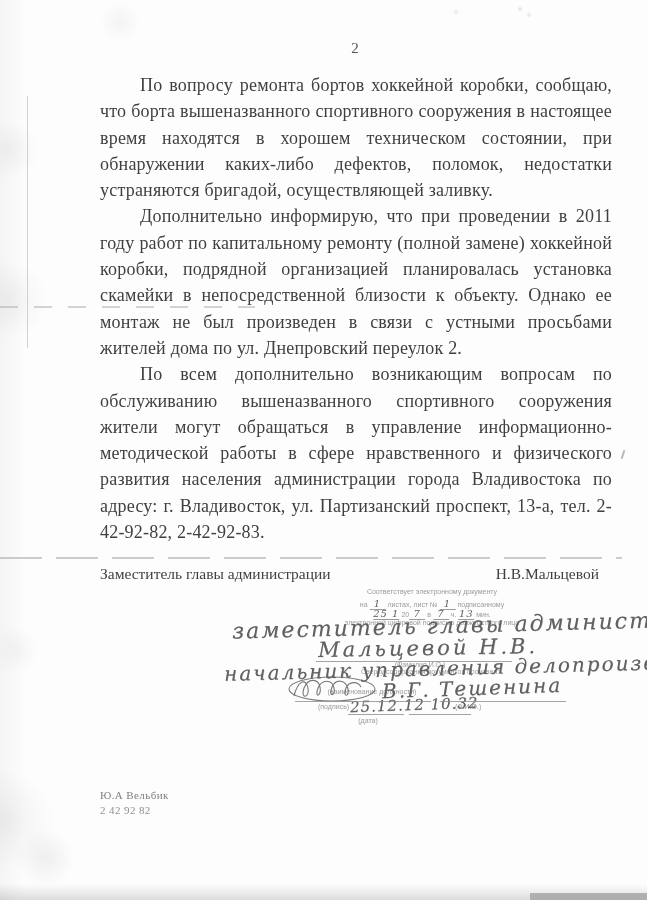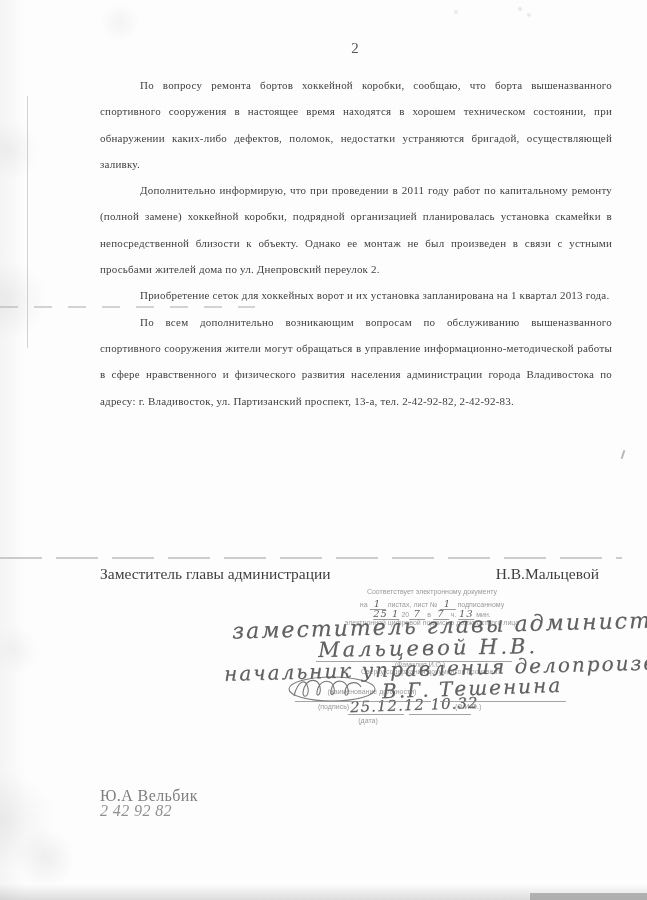--- a/index.html
+++ b/index.html
@@ -12,26 +12,26 @@
       radial-gradient(circle at 15px 650px, rgba(0,0,0,.035), transparent 25px),
       radial-gradient(circle at 6px 820px, rgba(0,0,0,.05), transparent 50px),
       radial-gradient(circle at 45px 858px, rgba(0,0,0,.06), transparent 30px),
       radial-gradient(circle at 120px 22px, rgba(0,0,0,.04), transparent 20px),
       radial-gradient(circle at 456px 12px, rgba(0,0,0,.10), transparent 3px),
       radial-gradient(circle at 520px 9px, rgba(0,0,0,.12), transparent 3px),
       radial-gradient(circle at 529px 15px, rgba(0,0,0,.10), transparent 3px),
       linear-gradient(to right, rgba(0,0,0,.035), rgba(0,0,0,0) 26px);
   }
   .pagenum{position:absolute;top:40px;left:100px;width:510px;text-align:center;font-size:15px;color:#555;}
-  .body{position:absolute;top:72px;left:100px;width:512px;font-size:11px;line-height:26.3px;
+  .body{position:absolute;top:72px;left:100px;width:512px;font-size:18px;line-height:26.3px;
         text-align:justify;letter-spacing:.2px;}
   .body p{margin:0;text-indent:40px;}
   .sigrow{position:absolute;top:565px;left:100px;right:48px;display:flex;justify-content:space-between;font-size:15.5px;}
-  .footer{position:absolute;top:788px;left:100px;font-size:16px;line-height:15px;color:#7f7f7f;letter-spacing:.4px;}
-  .footer .ph{color:#909090;font-style:italic;}
+  .footer{position:absolute;top:788px;left:100px;font-size:11px;line-height:15px;color:#7f7f7f;letter-spacing:.4px;}
+  .footer .ph{color:#909090;}
 
   
   .sp{position:absolute;font-family:"Liberation Sans",sans-serif;font-size:7px;color:#9b9b9b;white-space:nowrap;}
   .sp.center{transform:translateX(-50%);}
   .blank{display:inline-block;border-bottom:1px solid #9b9b9b;min-width:16px;text-align:center;}
   .hd{font-family:"DejaVu Serif",serif;font-style:italic;color:#5f5f5f;font-size:10px;letter-spacing:1px;}
 
   
   .hand{position:absolute;font-family:"DejaVu Serif",serif;font-style:italic;color:#616161;
         white-space:nowrap;text-shadow:.3px .3px .4px rgba(90,90,90,.45);}
@@ -65,21 +65,20 @@
   <div class="a-line2"></div>
   <div class="a-penmark"></div>
   <div class="a-bottomband"></div>
   <div class="a-bottomdark"></div>
 
   <div class="pagenum">2</div>
 
   <div class="body">
     <p>По вопросу ремонта бортов хоккейной коробки, сообщаю, что борта вышеназванного спортивного сооружения в настоящее время находятся в хорошем техническом состоянии, при обнаружении каких-либо дефектов, поломок, недостатки устраняются бригадой, осуществляющей заливку.</p>
     <p>Дополнительно информирую, что при проведении в 2011 году работ по капитальному ремонту (полной замене) хоккейной коробки, подрядной организацией планировалась установка скамейки в непосредственной близости к объекту. Однако ее монтаж не был произведен в связи с устными просьбами жителей дома по ул. Днепровский переулок 2.</p>
-    <p>Приобретение сеток для хоккейных ворот и их установка запланирована на 1 квартал 2013 года.</p>
     <p>По всем дополнительно возникающим вопросам по обслуживанию вышеназванного спортивного сооружения жители могут обращаться в управление информационно-методической работы в сфере нравственного и физического развития населения администрации города Владивостока по адресу: г. Владивосток, ул. Партизанский проспект, 13-а, тел. 2-42-92-82, 2-42-92-83.</p>
   </div>
 
   <div class="sigrow">
     <span>Заместитель главы администрации</span>
     <span>Н.В.Мальцевой</span>
   </div>
 
   <span class="sp center" style="left:432px;top:588px;">Соответствует электронному документу</span>
 

